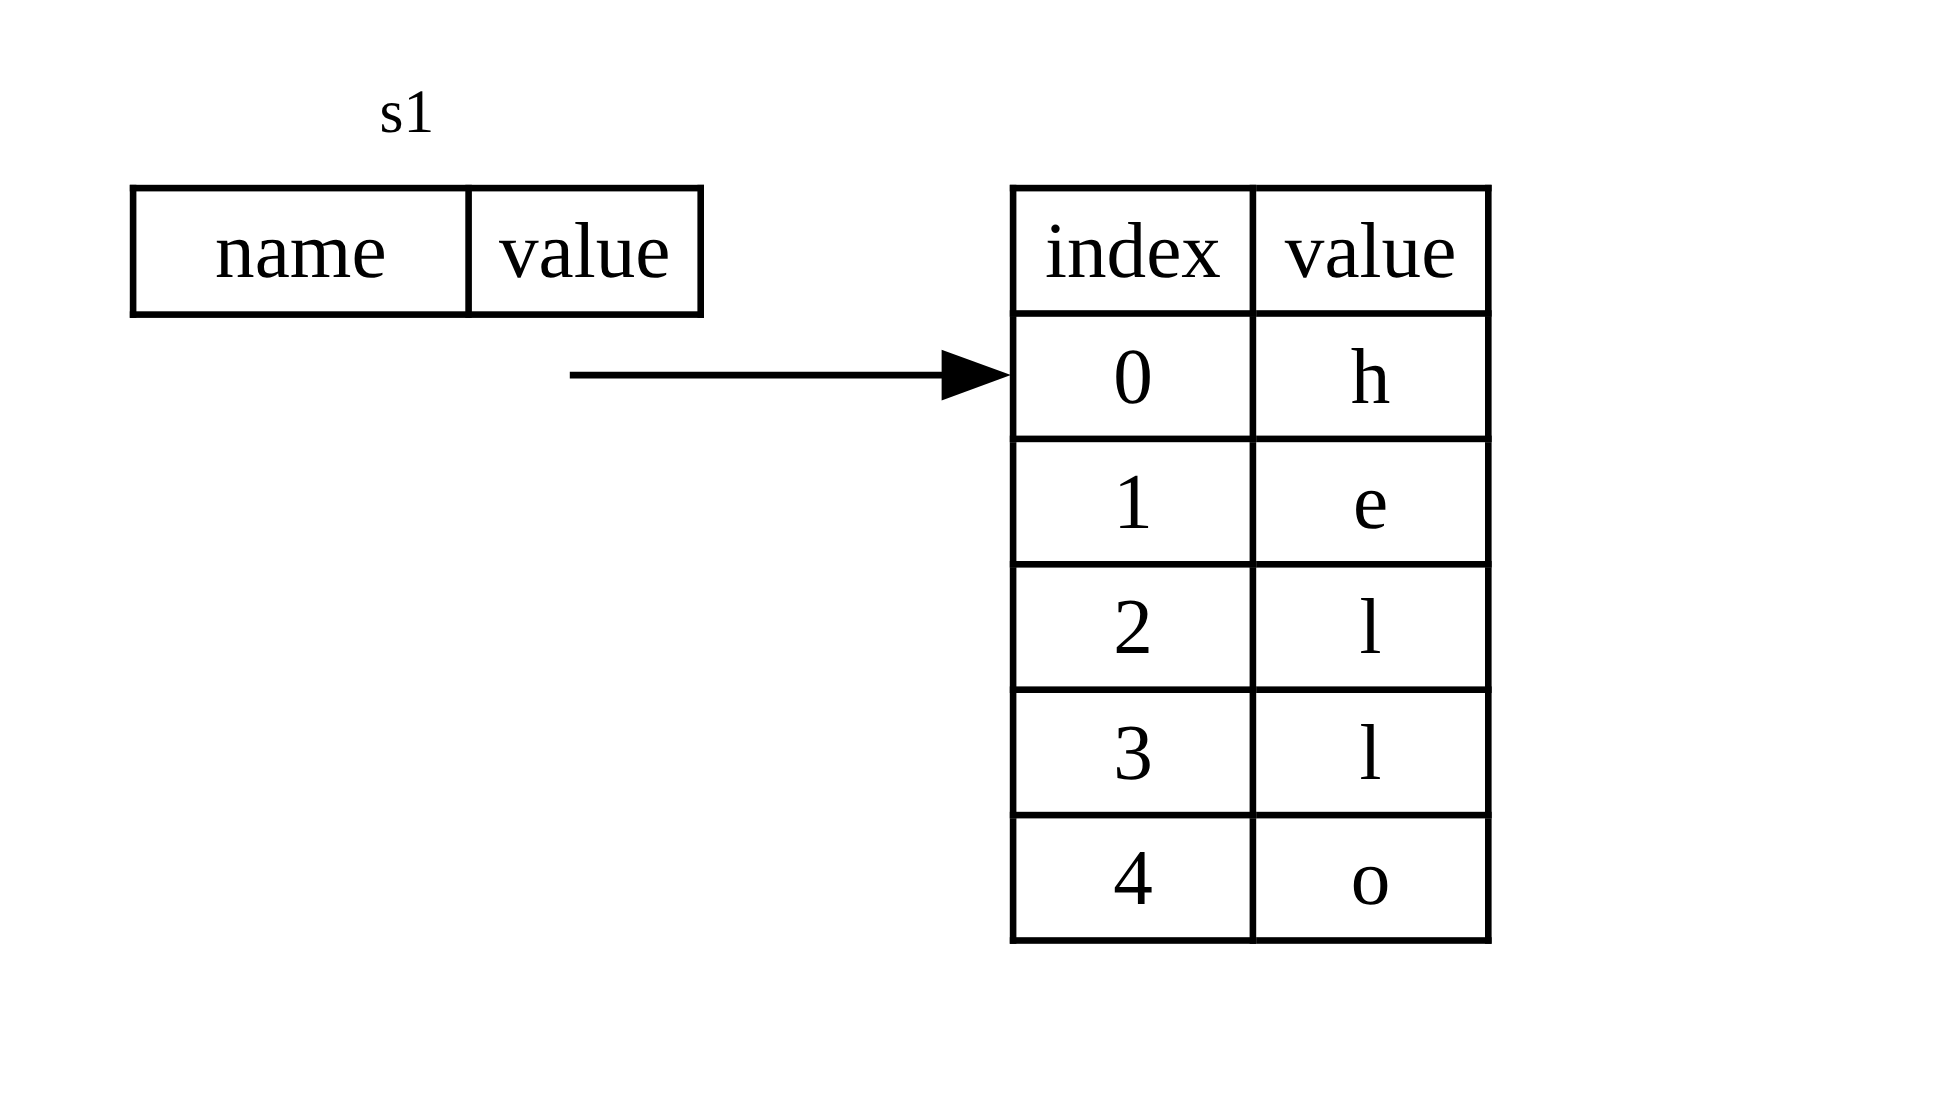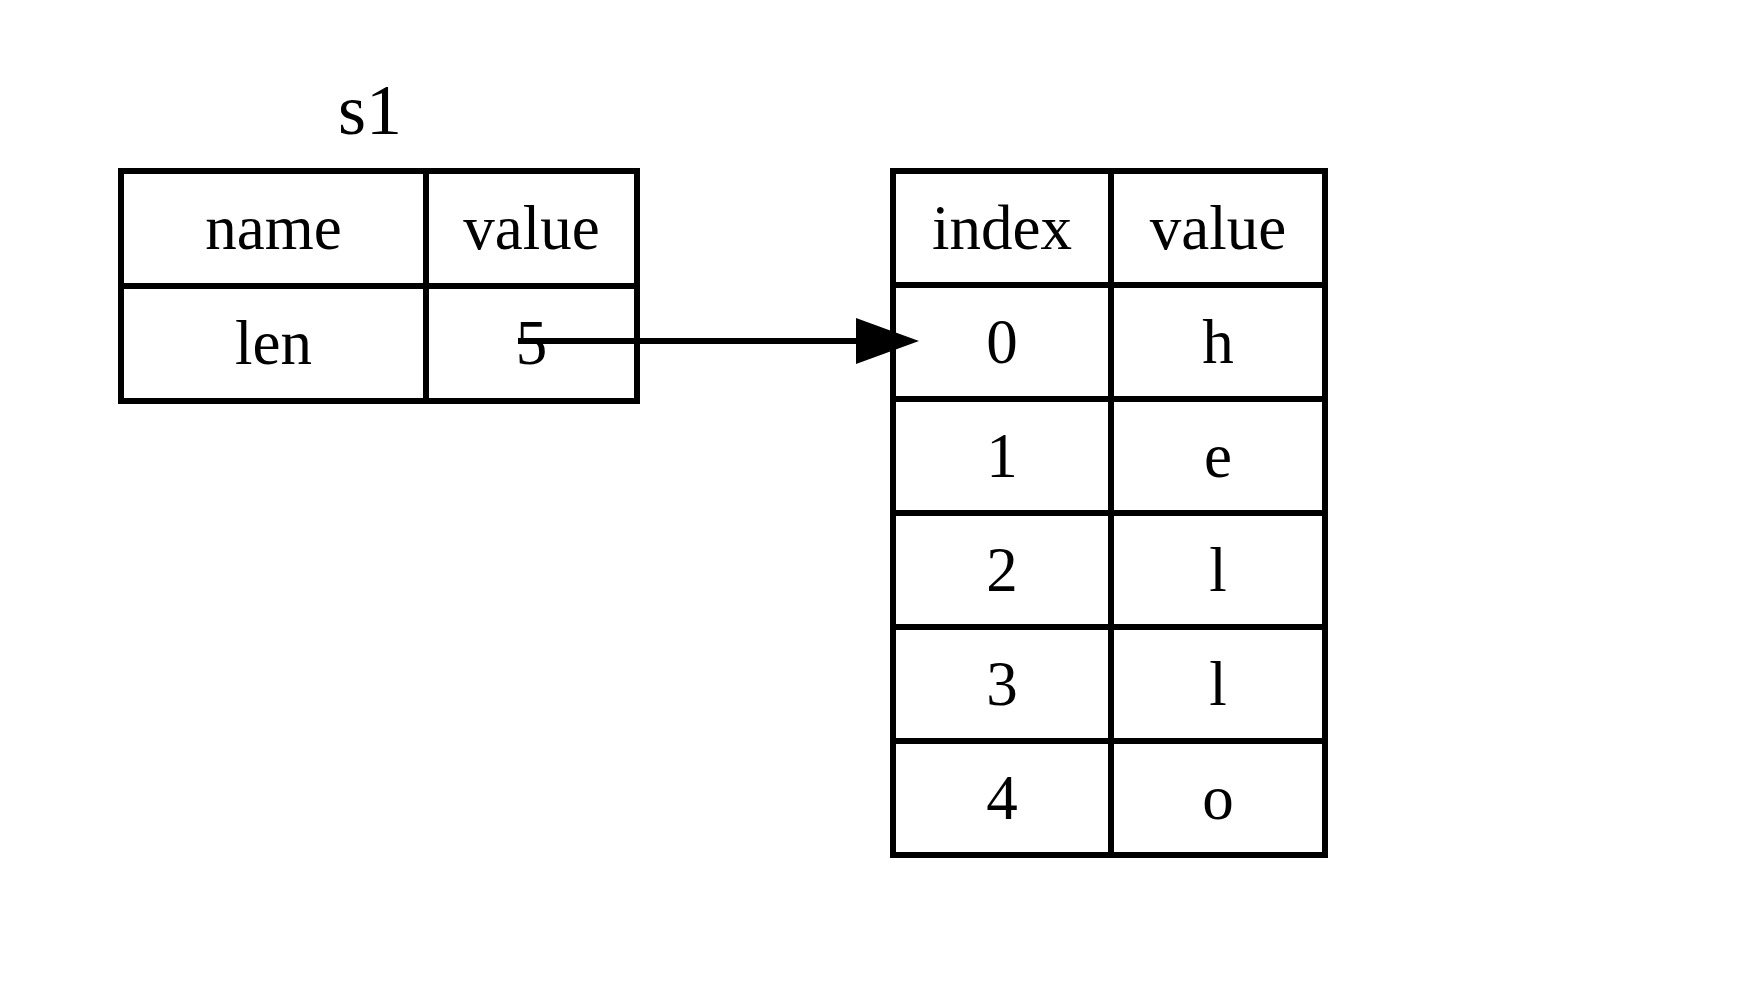--- a/index.html
+++ b/index.html
@@ -19,30 +19,30 @@
     height: 1000px;
     background: #ffffff;
     overflow: hidden;
   }
   .var-label {
     position: absolute;
     left: 118px;
     top: 74px;
     width: 504px;
     text-align: center;
-    font-size: 72px;
+    font-size: 56px;
     line-height: 1;
     color: #000000;
     white-space: pre;
   }
   table.mem {
     position: absolute;
     border-collapse: collapse;
     table-layout: fixed;
-    font-size: 63px;
+    font-size: 72px;
     text-align: center;
     color: #000000;
     background: #ffffff;
   }
   table.mem th, table.mem td {
     border: 6px solid #000000;
     padding: 0;
     font-weight: normal;
     vertical-align: middle;
     overflow: hidden;
@@ -50,21 +50,21 @@
   }
   table.stack {
     left: 118px;
     top: 168px;
     width: 504px;
   }
   table.stack tr { height: 115px; }
   table.stack .col-a { width: 299px; }
   table.stack .col-b { width: 205px; }
   table.heap {
-    left: 890px;
+    left: 918px;
     top: 168px;
     width: 420px;
     padding-left: 44px;
   }
   table.heap tr { height: 114px; }
   table.heap .col-a { width: 212px; }
   table.heap .col-b { width: 208px; }
   svg.arrow-overlay {
     position: absolute;
     left: 0;
@@ -79,24 +79,20 @@
 
 <div class="canvas">
 
   <div class="var-label">s1</div>
 
   <table class="mem stack">
     <tbody>
       <tr>
         <th class="col-a">name</th>
         <th class="col-b">value</th>
-      </tr>
-      <tr>
-        <td class="col-a">len</td>
-        <td class="col-b">5</td>
       </tr>
     </tbody>
   </table>
 
   <table class="mem heap">
     <tbody>
       <tr>
         <th class="col-a">index</th>
         <th class="col-b">value</th>
       </tr>

